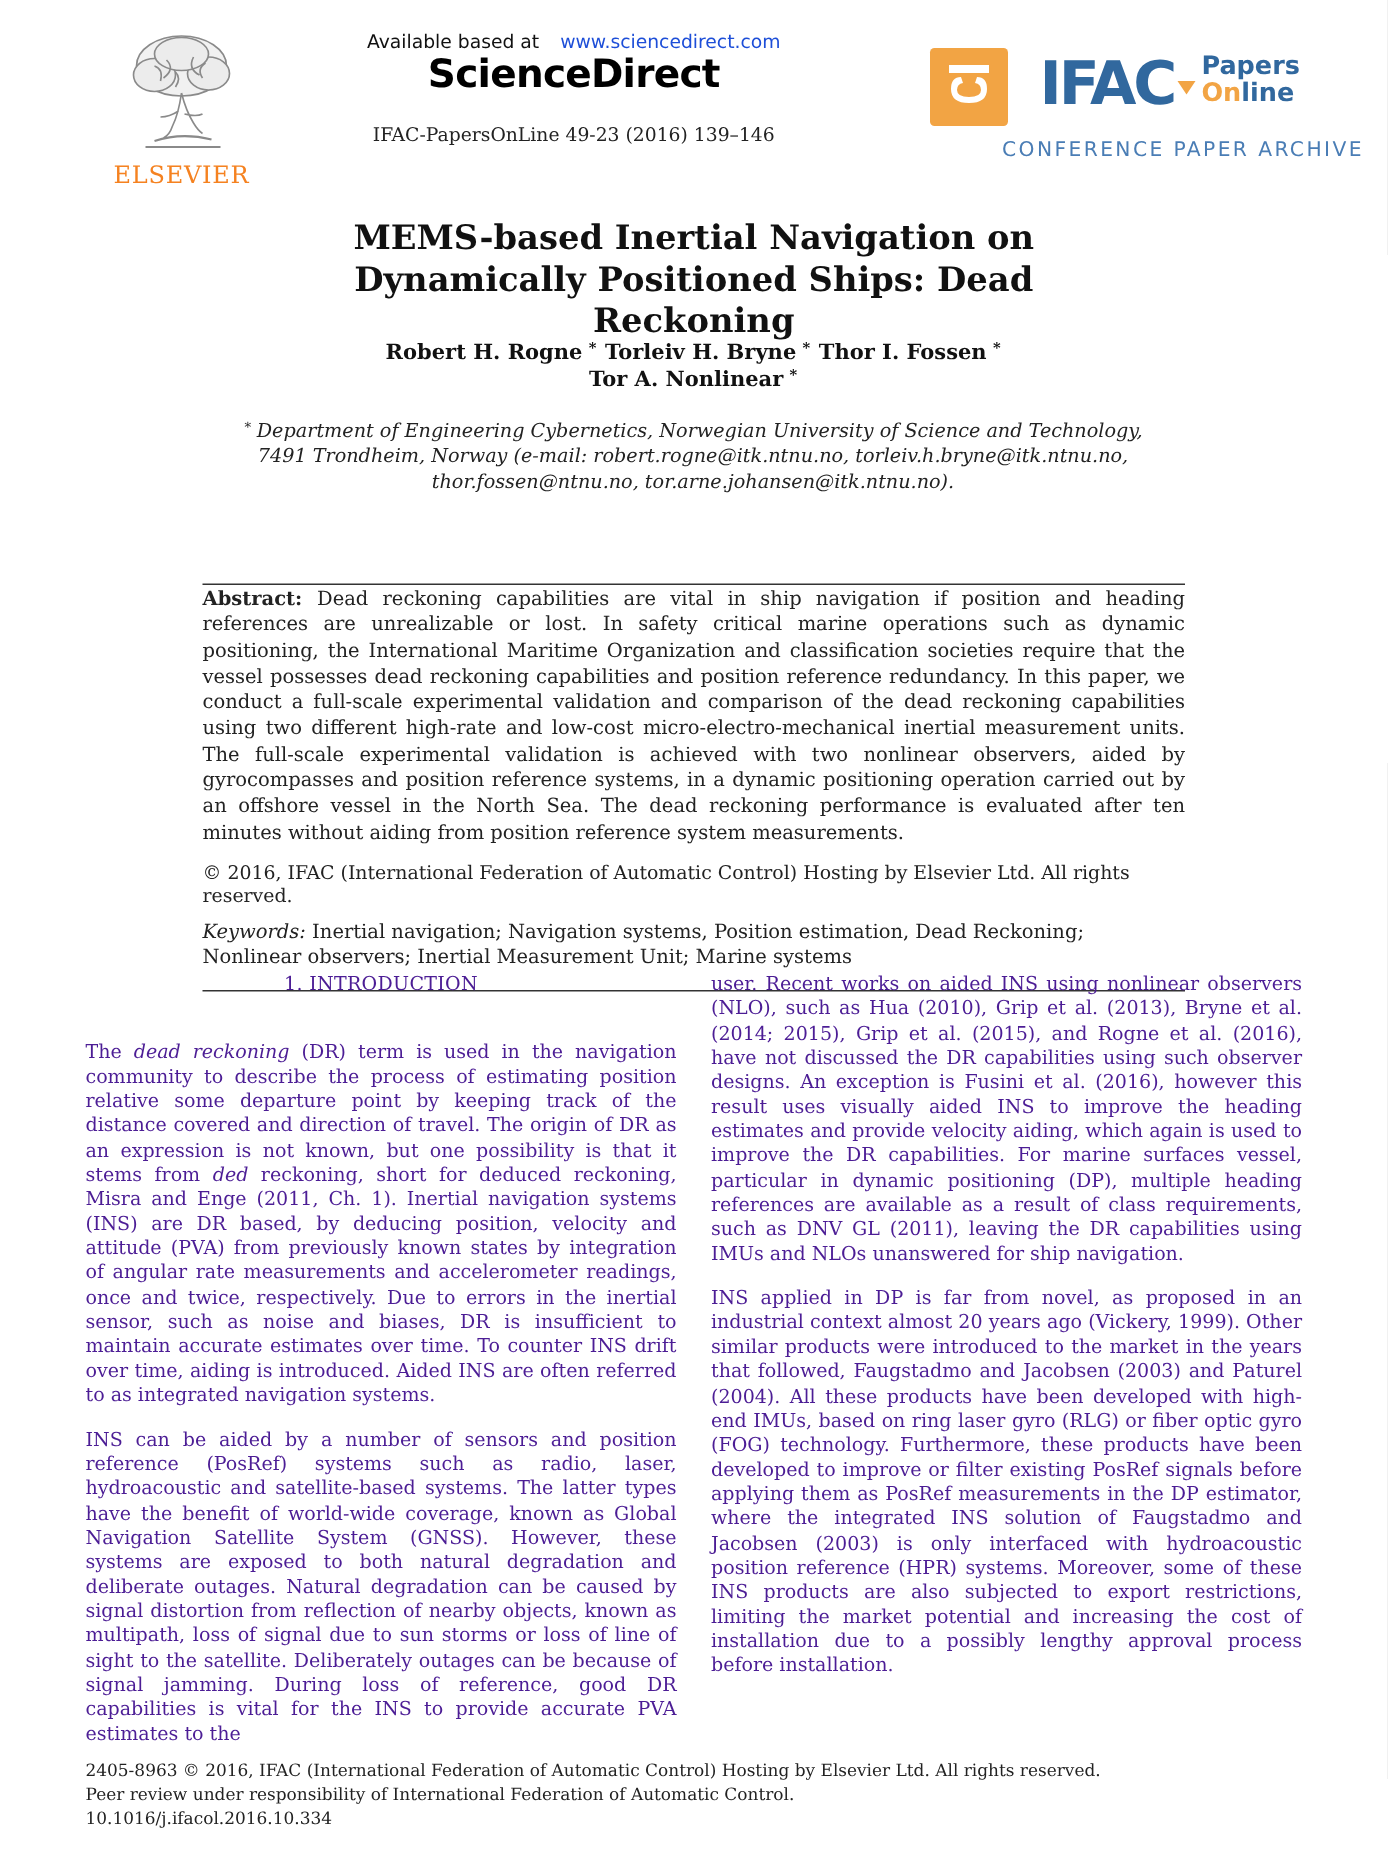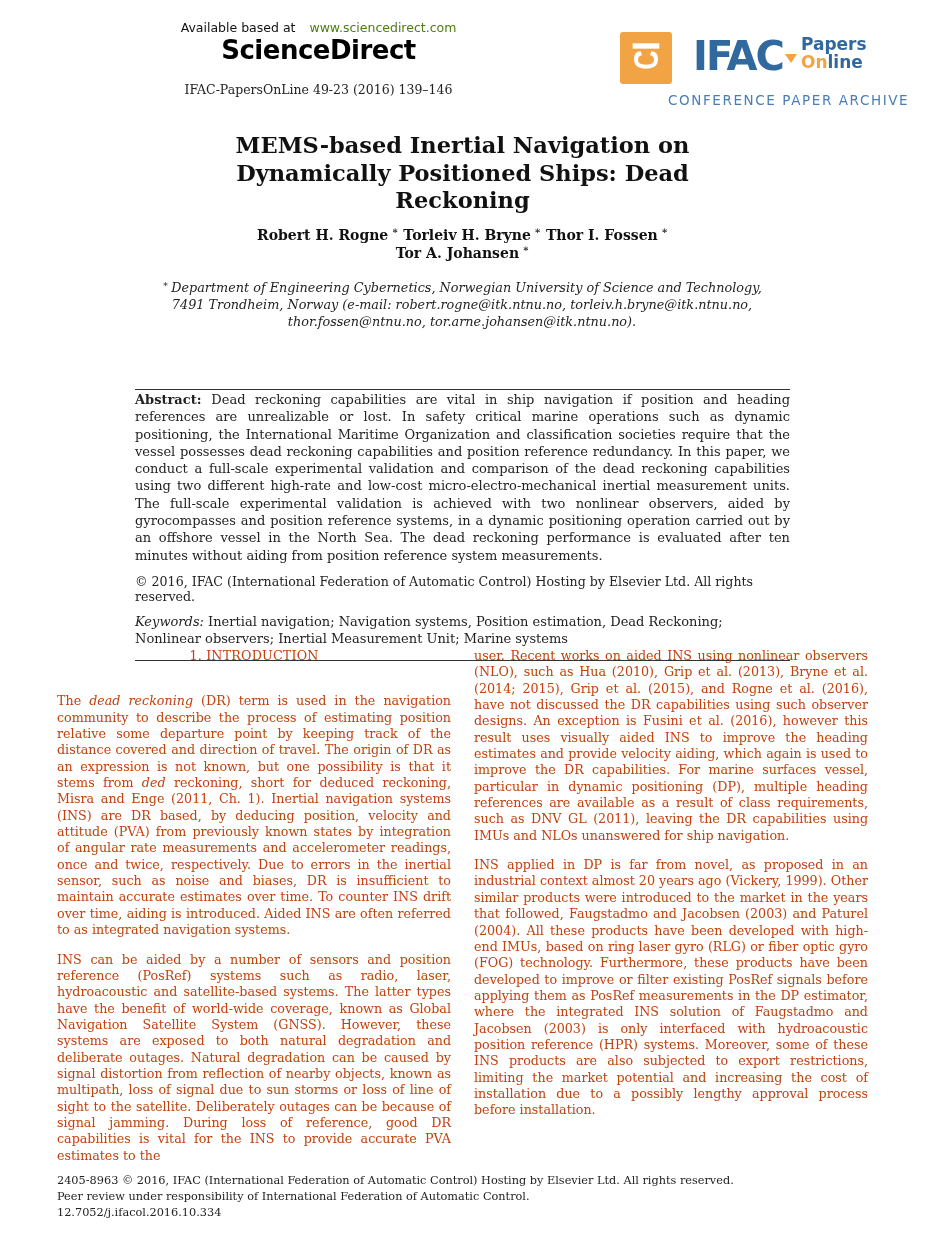--- a/index.html
+++ b/index.html
@@ -26,21 +26,21 @@
   .elsevier-word{
     font-family:"DejaVu Serif",serif;
     color:#F58220;font-size:16px;letter-spacing:.5px;margin-top:1px;
   }
   .mast-center{
     flex:1;display:flex;flex-direction:column;align-items:center;
     font-family:"DejaVu Sans","Liberation Sans",sans-serif;
     padding-top:2px;margin-left:-40px;
   }
   .avail{font-size:12.5px;color:#111;}
-  .sd-link{color:#4d7c0f;text-decoration:none;cursor:pointer;margin-left:10px;}
+  .sd-link{color:#1d4ed8;text-decoration:none;cursor:pointer;margin-left:10px;}
   .sd-wordmark{
     font-size:26px;font-weight:bold;letter-spacing:-.5px;color:#000;
   }
   .citation{
     font-family:"DejaVu Serif",serif;font-size:12.5px;color:#222;margin-top:17px;
   }
   
   .ifac{width:250px;font-family:"DejaVu Sans","Liberation Sans",sans-serif;padding-top:14px;}
   .ifac-top{display:flex;align-items:flex-start;}
   .ifac-box{
@@ -59,21 +59,21 @@
   .ifac-stack{margin-top:3px;line-height:18px;font-size:17px;font-weight:bold;}
   .ifac-stack .papers{color:#31689E;}
   .ifac-stack .on{color:#F2A444;}
   .ifac-stack .line-part{color:#31689E;}
   .ifac-archive{
     color:#4A7DB5;font-size:13.5px;letter-spacing:1.6px;margin-top:8px;white-space:nowrap;margin-left:48px;
   }
 
   
   .title{
-    position:absolute;top:130px;left:0;right:0;margin:2px;
+    position:absolute;top:130px;left:0;right:0;margin:16px;
     text-align:center;font-size:22.5px;font-weight:bold;line-height:27.5px;
     color:#111;
   }
   .authors{
     position:absolute;top:226px;left:0;right:0;
     text-align:center;font-size:14px;font-weight:bold;line-height:18px;color:#111;
   }
   .affiliation{
     position:absolute;top:280px;left:162px;width:600px;
     text-align:center;font-size:12.8px;line-height:16.8px;color:#222;
@@ -91,39 +91,54 @@
     font-size:13px;line-height:17.3px;text-align:justify;color:#222;
   }
   .copyright{font-size:12.6px;margin-top:10px !important;color:#222;}
   .keywords{font-size:13px;line-height:17.3px;margin-top:9px !important;color:#222;text-align:left;}
 
   
   .columns{
     position:absolute;top:648px;left:57px;width:811px;
     display:flex;gap:23px;
   }
-  .col{width:394px;font-size:12.7px;line-height:16.35px;text-align:justify;color:#c2410c;}
+  .col{width:394px;font-size:12.7px;line-height:16.35px;text-align:justify;color:#4c1d95;}
   .col p{margin:0 0 13px 0;}
   .sec-heading{
     text-align:center;font-size:12.7px;margin-bottom:29px;letter-spacing:.2px;
   }
 
   
   .footnote{
     position:absolute;left:57px;bottom:13px;width:820px;
     font-size:11.3px;line-height:16px;color:#222;
   }
 </style>
 </head>
 <body>
 
 <div class="page">
 
   <header class="masthead">
 
+    <div class="elsevier">
+      <svg width="96" height="88" viewBox="0 0 96 88">
+        <g fill="none" stroke="#8a8a8a" stroke-width="1.1">
+          <ellipse cx="48" cy="26" rx="30" ry="20" fill="#f1f1f1"></ellipse>
+          <ellipse cx="30" cy="32" rx="14" ry="11" fill="#ececec"></ellipse>
+          <ellipse cx="66" cy="31" rx="14" ry="11" fill="#ececec"></ellipse>
+          <ellipse cx="48" cy="18" rx="18" ry="11" fill="#ececec"></ellipse>
+          <path d="M38 22 q6 6 -2 12 M56 20 q-4 8 4 12 M44 30 q4 4 0 10 M30 26 q6 2 4 10 M64 24 q-6 4 -2 10"></path>
+          <path d="M48 44 q-2 14 -6 22 q-2 6 -6 8 M48 44 q3 12 8 20 q3 5 6 7 M46 56 q-6 4 -12 4 M50 58 q8 2 12 0"></path>
+          <path d="M30 76 q18 -6 38 -1" stroke-width="1.4"></path>
+          <path d="M24 80 h50" stroke-width="1.4"></path>
+        </g>
+      </svg>
+      <div class="elsevier-word">ELSEVIER</div>
+    </div>
 
     <div class="mast-center">
       <div class="avail">
         <span>Available based at </span><a class="sd-link">www.sciencedirect.com</a>
       </div>
       <div class="sd-wordmark">ScienceDirect</div>
       <div class="citation">IFAC-PapersOnLine 49-23 (2016) 139–146</div>
     </div>
 
     <div class="ifac">
@@ -146,21 +161,21 @@
   </header>
 
   <h1 class="title">
     <div>MEMS-based Inertial Navigation on</div>
     <div>Dynamically Positioned Ships: Dead</div>
     <div>Reckoning</div>
   </h1>
 
   <div class="authors">
     <div><span>Robert H. Rogne</span><sup> ∗</sup><span> Torleiv H. Bryne</span><sup> ∗</sup><span> Thor I. Fossen</span><sup> ∗</sup></div>
-    <div><span>Tor A. Johansen</span><sup> ∗</sup></div>
+    <div><span>Tor A. Nonlinear</span><sup> ∗</sup></div>
   </div>
 
   <div class="affiliation"><sup>∗ </sup><span class="it">Department of Engineering Cybernetics, Norwegian University of Science and Technology, 7491 Trondheim, Norway (e-mail: robert.rogne@itk.ntnu.no, torleiv.h.bryne@itk.ntnu.no, thor.fossen@ntnu.no, tor.arne.johansen@itk.ntnu.no).</span></div>
 
   <section class="abstract-block">
     <p class="abstract"><span class="bd">Abstract: </span><span>Dead reckoning capabilities are vital in ship navigation if position and heading references are unrealizable or lost. In safety critical marine operations such as dynamic positioning, the International Maritime Organization and classification societies require that the vessel possesses dead reckoning capabilities and position reference redundancy. In this paper, we conduct a full-scale experimental validation and comparison of the dead reckoning capabilities using two different high-rate and low-cost micro-electro-mechanical inertial measurement units. The full-scale experimental validation is achieved with two nonlinear observers, aided by gyrocompasses and position reference systems, in a dynamic positioning operation carried out by an offshore vessel in the North Sea. The dead reckoning performance is evaluated after ten minutes without aiding from position reference system measurements.</span></p>
     <p class="copyright">© 2016, IFAC (International Federation of Automatic Control) Hosting by Elsevier Ltd. All rights reserved.</p>
     <p class="keywords"><span class="it">Keywords: </span><span>Inertial navigation; Navigation systems, Position estimation, Dead Reckoning; Nonlinear observers; Inertial Measurement Unit; Marine systems</span></p>
   </section>
 
@@ -172,16 +187,16 @@
     </div>
     <div class="col">
       <p>user. Recent works on aided INS using nonlinear observers (NLO), such as Hua (2010), Grip et al. (2013), Bryne et al. (2014; 2015), Grip et al. (2015), and Rogne et al. (2016), have not discussed the DR capabilities using such observer designs. An exception is Fusini et al. (2016), however this result uses visually aided INS to improve the heading estimates and provide velocity aiding, which again is used to improve the DR capabilities. For marine surfaces vessel, particular in dynamic positioning (DP), multiple heading references are available as a result of class requirements, such as DNV GL (2011), leaving the DR capabilities using IMUs and NLOs unanswered for ship navigation.</p>
       <p>INS applied in DP is far from novel, as proposed in an industrial context almost 20 years ago (Vickery, 1999). Other similar products were introduced to the market in the years that followed, Faugstadmo and Jacobsen (2003) and Paturel (2004). All these products have been developed with high-end IMUs, based on ring laser gyro (RLG) or fiber optic gyro (FOG) technology. Furthermore, these products have been developed to improve or filter existing PosRef signals before applying them as PosRef measurements in the DP estimator, where the integrated INS solution of Faugstadmo and Jacobsen (2003) is only interfaced with hydroacoustic position reference (HPR) systems. Moreover, some of these INS products are also subjected to export restrictions, limiting the market potential and increasing the cost of installation due to a possibly lengthy approval process before installation.</p>
     </div>
   </section>
 
   <footer class="footnote">
     <div>2405-8963 © 2016, IFAC (International Federation of Automatic Control) Hosting by Elsevier Ltd. All rights reserved.</div>
     <div>Peer review under responsibility of International Federation of Automatic Control.</div>
-    <div>12.7052/j.ifacol.2016.10.334</div>
+    <div>10.1016/j.ifacol.2016.10.334</div>
   </footer>
 
 </div>
 
 </body></html>

